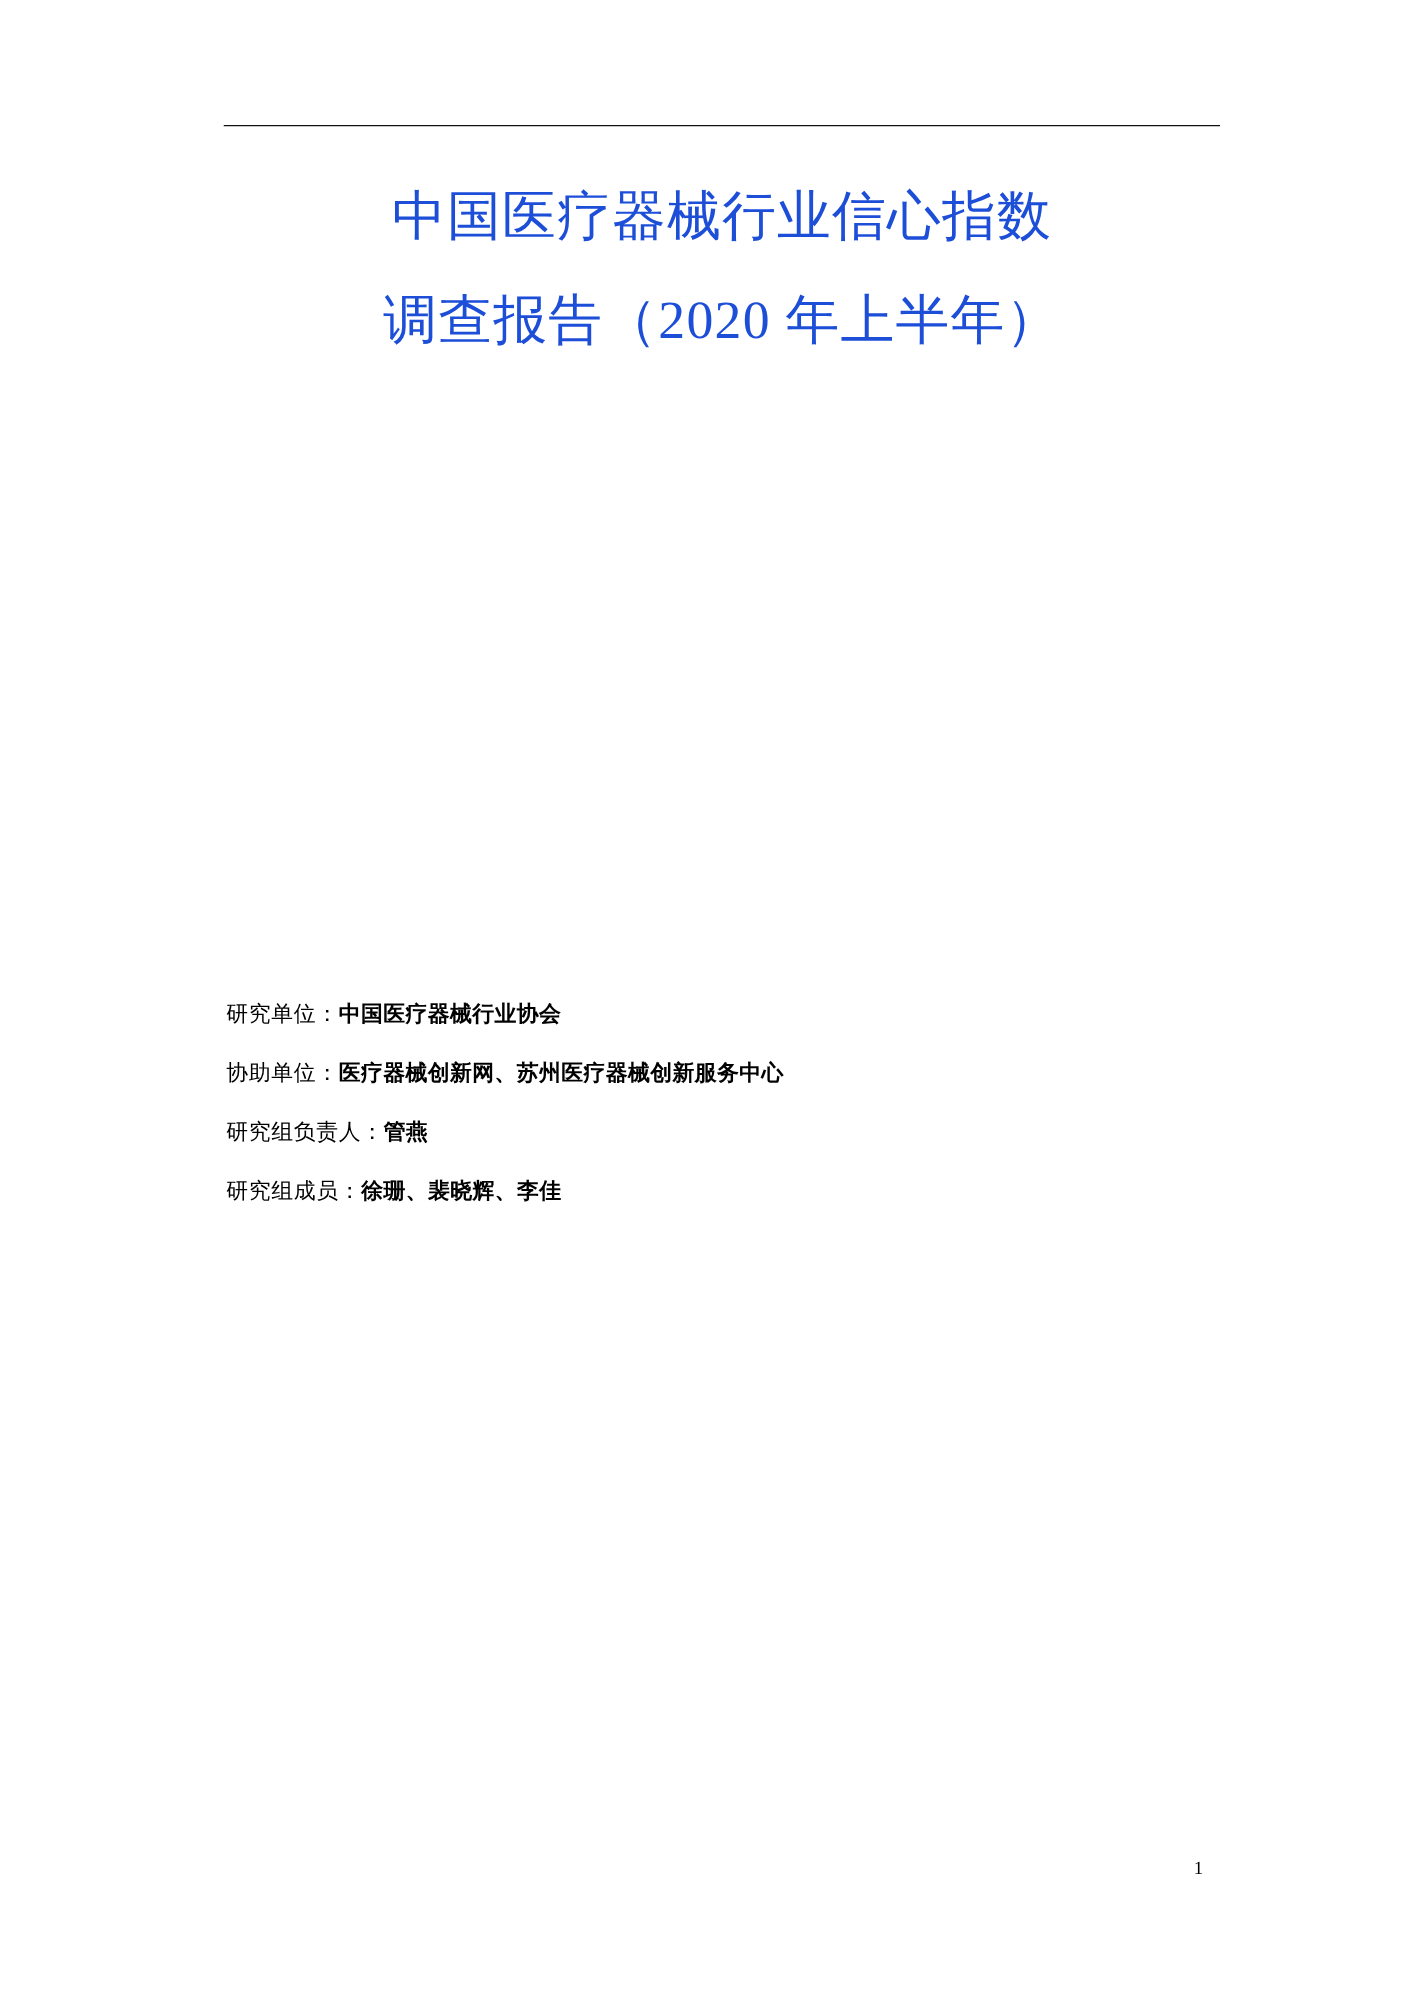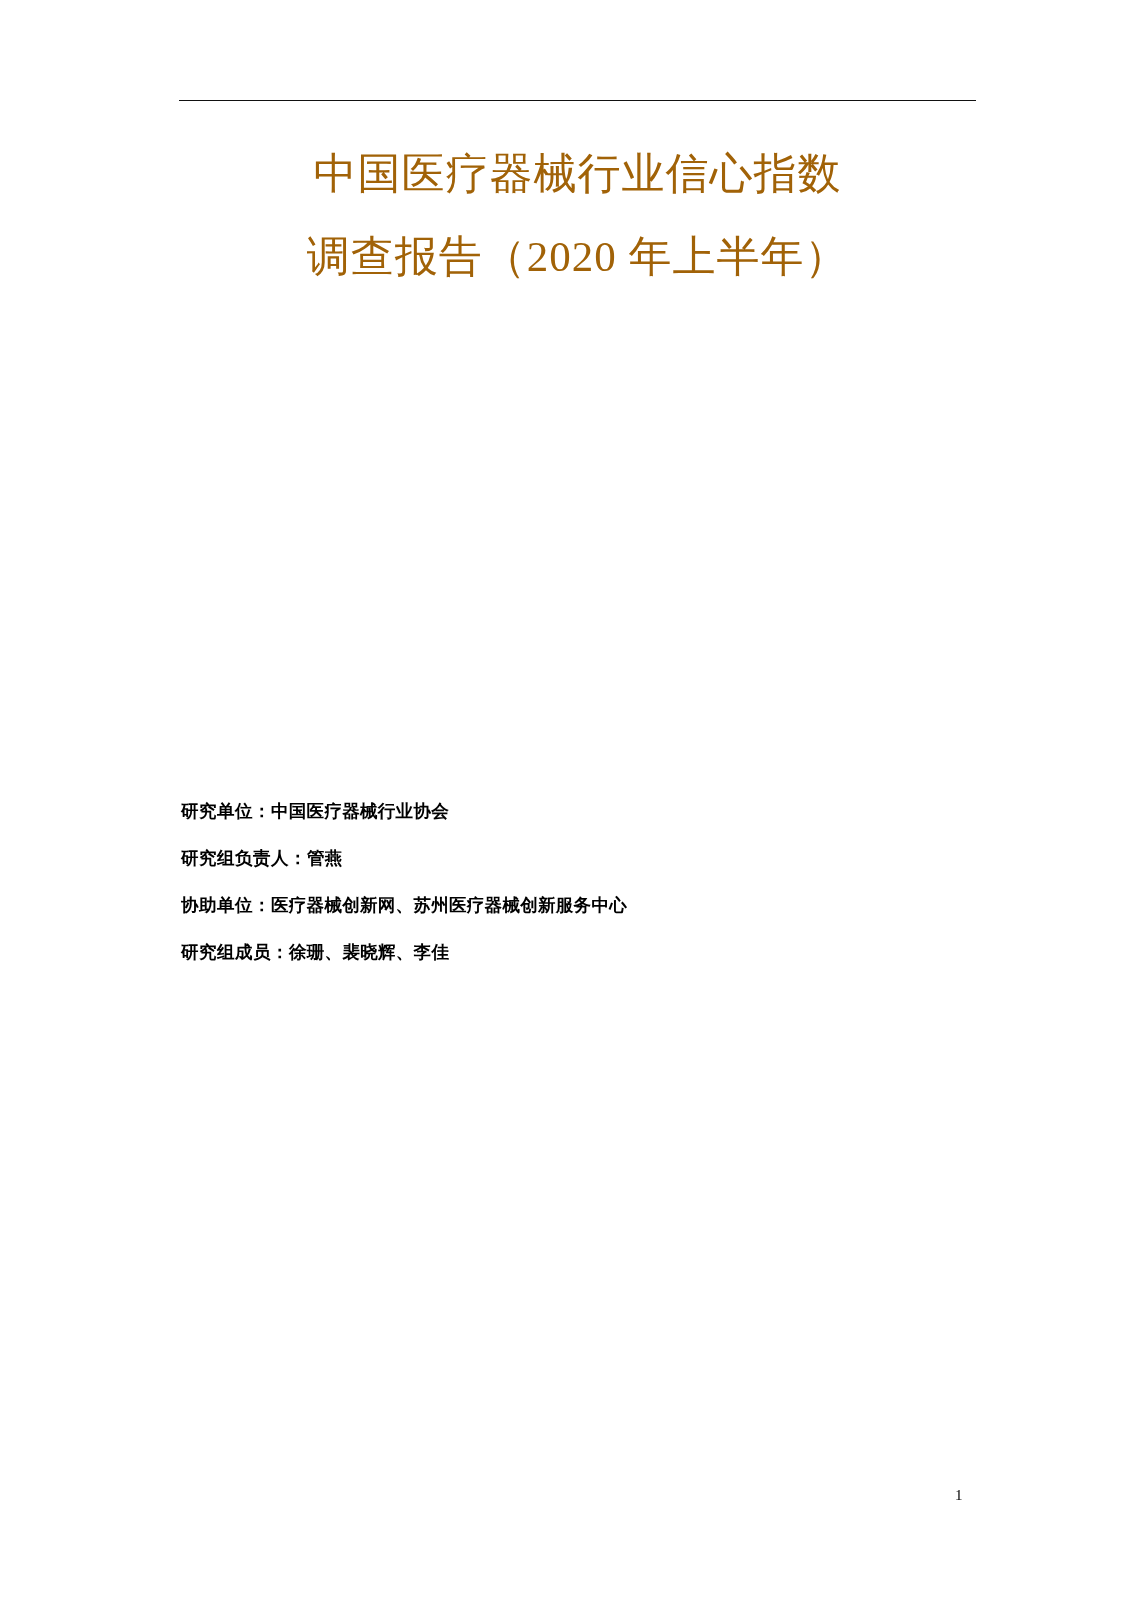--- a/index.html
+++ b/index.html
@@ -30,37 +30,37 @@
     left: 179px;
     top: 132px;
     width: 797px;
     text-align: center;
   }
   .title-line {
     font-size: 43px;
     line-height: 83px;
     font-weight: normal;
     letter-spacing: 1px;
-    color: #a16207;
+    color: #1d4ed8;
     white-space: nowrap;
   }
   .meta-block {
     position: absolute;
     left: 181px;
     top: 788px;
     width: 797px;
   }
   .meta-row {
     font-size: 17.5px;
     line-height: 47px;
     color: #000000;
     white-space: nowrap;
   }
   .meta-label {
-    font-weight: bold;
+    font-weight: normal;
     letter-spacing: 0.5px;
   }
   .meta-value {
     font-weight: bold;
     letter-spacing: 0.3px;
   }
   .page-number {
     position: absolute;
     left: 955px;
     top: 1487px;
@@ -81,24 +81,24 @@
   <div class="title-block">
     <div class="title-line">中国医疗器械行业信心指数</div>
     <div class="title-line">调查报告（2020 年上半年）</div>
   </div>
 
   <div class="meta-block">
     <div class="meta-row">
       <span class="meta-label">研究单位：</span><span class="meta-value">中国医疗器械行业协会</span>
     </div>
     <div class="meta-row">
-      <span class="meta-label">研究组负责人：</span><span class="meta-value">管燕</span>
+      <span class="meta-label">协助单位：</span><span class="meta-value">医疗器械创新网、苏州医疗器械创新服务中心</span>
     </div>
     <div class="meta-row">
-      <span class="meta-label">协助单位：</span><span class="meta-value">医疗器械创新网、苏州医疗器械创新服务中心</span>
+      <span class="meta-label">研究组负责人：</span><span class="meta-value">管燕</span>
     </div>
     <div class="meta-row">
       <span class="meta-label">研究组成员：</span><span class="meta-value">徐珊、裴晓辉、李佳</span>
     </div>
   </div>
 
   <div class="page-number">1</div>
 
 </div>
 

